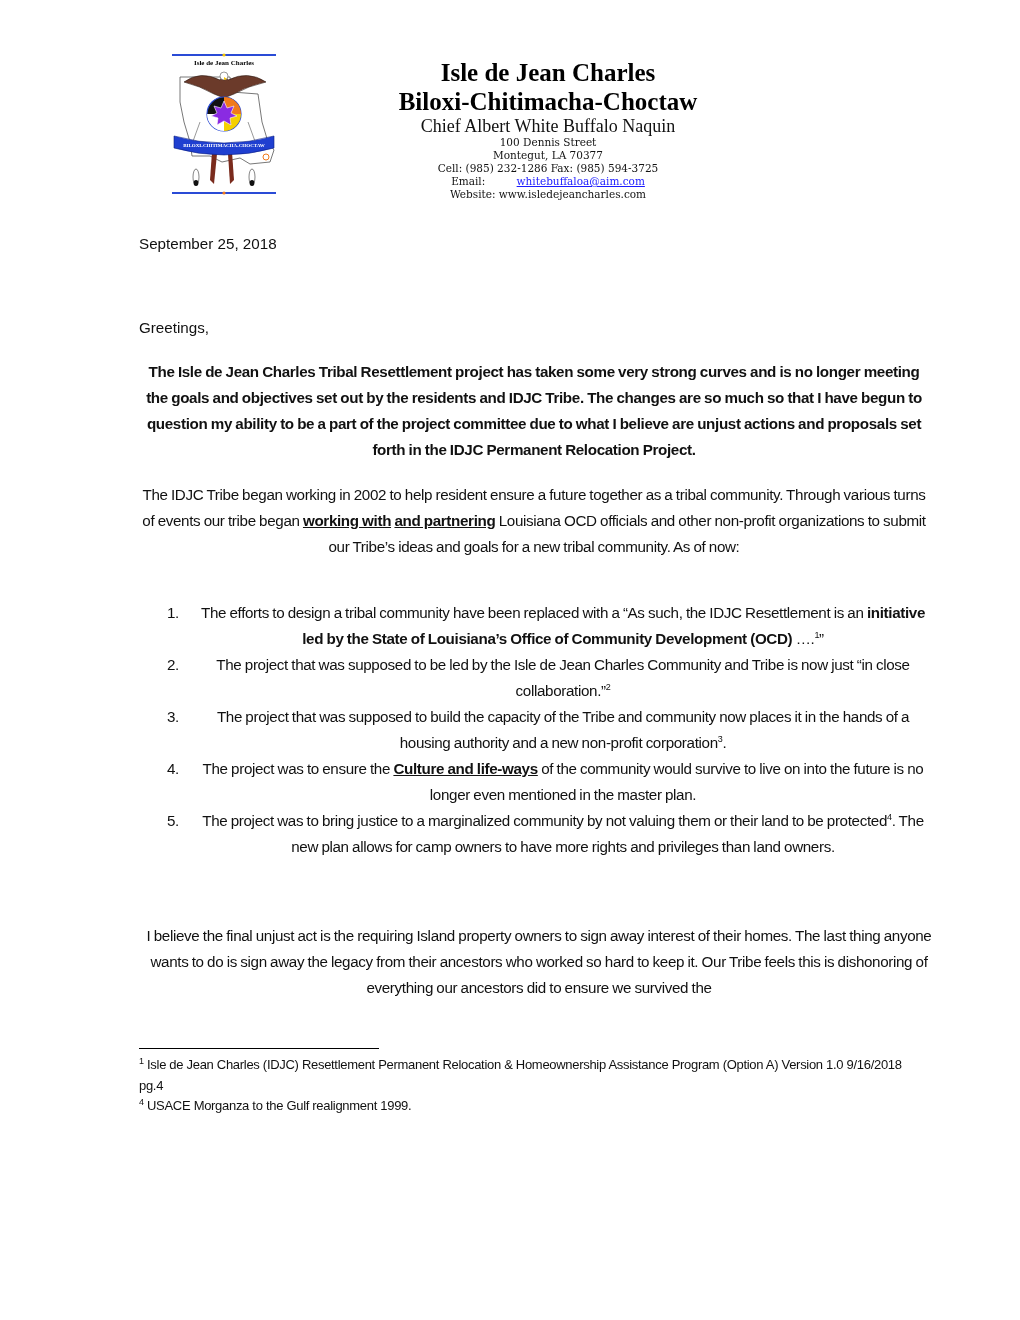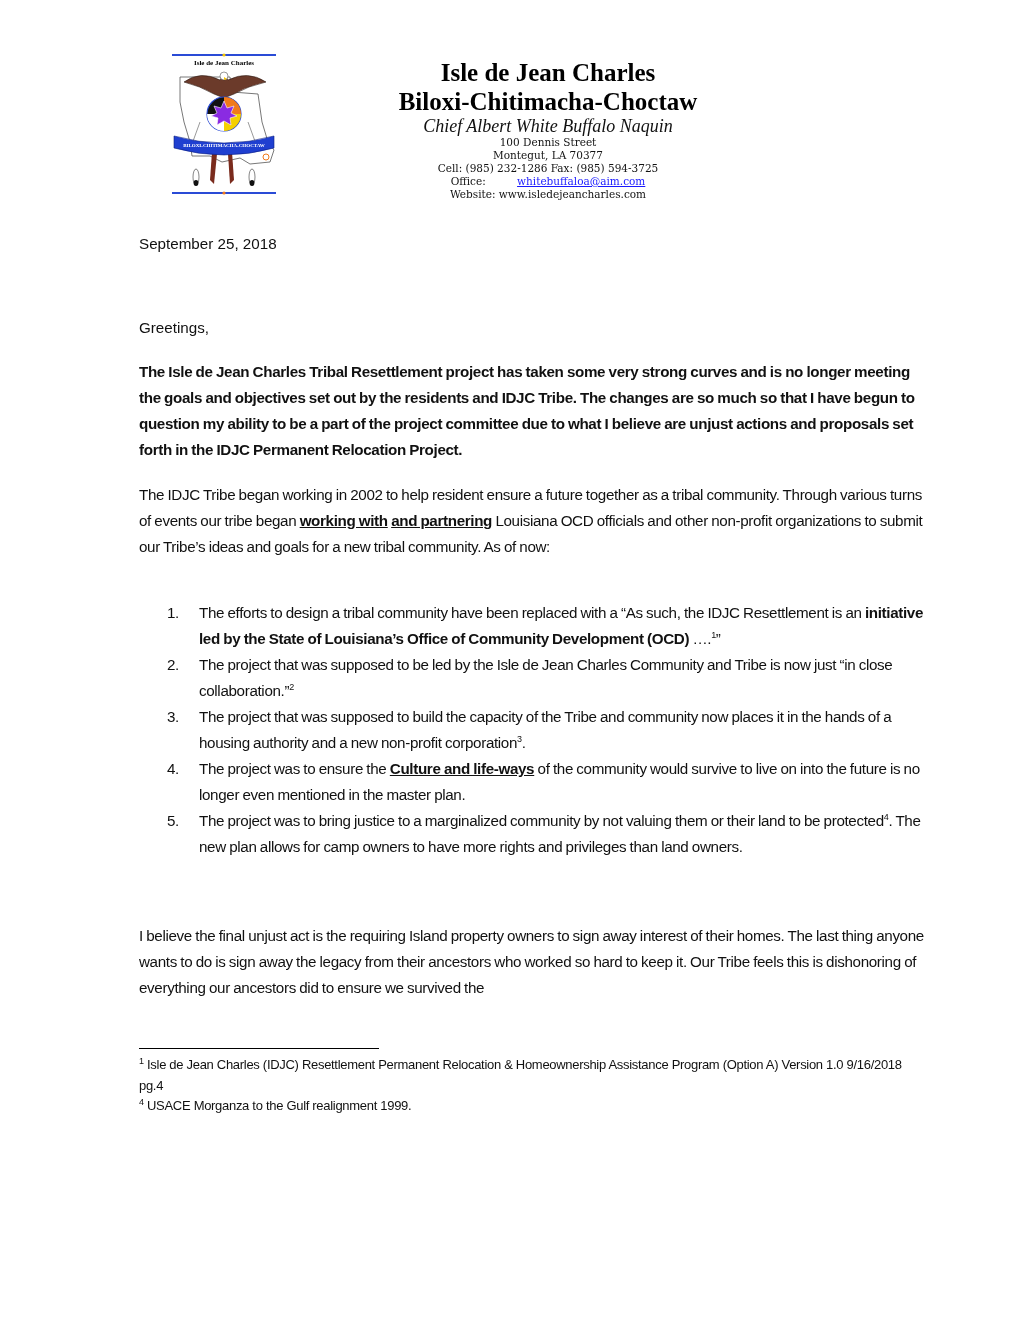--- a/index.html
+++ b/index.html
@@ -3,26 +3,26 @@
 <meta charset="utf-8">
 <style>
   html, body { margin: 0; padding: 0; background: #ffffff; }
   body { width: 1020px; height: 1320px; position: relative; overflow: hidden; color: #000; }
   .page { position: absolute; left: 18px; top: 0; width: 1020px; height: 1320px; }
 
   
   .logo { position: absolute; left: 152px; top: 52px; width: 108px; height: 145px; }
   .letterhead { position: absolute; left: 330px; top: 58px; width: 400px; text-align: center; font-family: "DejaVu Serif", "Liberation Serif", serif; }
   .lh-title1, .lh-title2 { font-family: "Liberation Serif", serif; font-weight: bold; font-size: 25px; line-height: 29px; }
-  .lh-chief { font-family: "Liberation Serif", serif; font-size: 18px; line-height: 20px; color: #111; font-style: italic; }
+  .lh-chief { font-family: "Liberation Serif", serif; font-size: 18px; line-height: 20px; color: #111; }
   .lh-small { font-family: "DejaVu Serif", serif; font-size: 10.5px; line-height: 13px; color: #111; }
   .lh-small a { color: #1a1aff; text-decoration: underline; margin-left: 28px; }
 
   
-  .body-text { font-family: "Liberation Sans", sans-serif; font-size: 15.2px; color: #111; }
+  .body-text { font-family: "Liberation Sans", sans-serif; font-size: 15.2px; color: #111; text-align: center; }
   .date { position: absolute; left: 121px; top: 235px; }
   .greeting { position: absolute; left: 121px; top: 319px; }
   .para { position: absolute; left: 121px; width: 790px; line-height: 26px; letter-spacing: -0.35px; word-spacing: -0.5px; }
   .p1 { top: 359px; font-weight: bold; }
   .p2 { top: 482px; }
   .p3 { top: 923px; width: 800px; }
   .list { position: absolute; left: 149px; top: 600px; width: 760px; margin: 0; padding: 0; list-style: none; line-height: 26px; letter-spacing: -0.35px; word-spacing: -0.5px; }
   .list li { position: relative; padding-left: 32px; }
   .list .num { position: absolute; left: 0; top: 0; }
   .bu { font-weight: bold; text-decoration: underline; }
@@ -76,21 +76,21 @@
     </svg>
   </div>
 
   <div class="letterhead">
     <div class="lh-title1">Isle de Jean Charles</div>
     <div class="lh-title2">Biloxi-Chitimacha-Choctaw</div>
     <div class="lh-chief">Chief Albert White Buffalo Naquin</div>
     <div class="lh-small">100 Dennis Street</div>
     <div class="lh-small">Montegut, LA 70377</div>
     <div class="lh-small">Cell: (985) 232-1286  Fax: (985) 594-3725</div>
-    <div class="lh-small"><span>Office: </span><a>whitebuffaloa@aim.com</a></div>
+    <div class="lh-small"><span>Email: </span><a>whitebuffaloa@aim.com</a></div>
     <div class="lh-small">Website: www.isledejeancharles.com</div>
   </div>
 
   <div class="body-text date">September 25, 2018</div>
   <div class="body-text greeting">Greetings,</div>
 
   <div class="body-text para p1">The Isle de Jean Charles Tribal Resettlement project has taken some very strong curves and is no longer meeting the goals and objectives set out by the residents and IDJC Tribe. The changes are so much so that I have begun to question my ability to be a part of the project committee due to what I believe are unjust actions and proposals set forth in the IDJC Permanent Relocation Project.</div>
 
   <div class="body-text para p2"><span>The IDJC Tribe began working in 2002 to help resident ensure a future together as a tribal community. Through various turns of events our tribe began </span><span class="bu">working with</span><span> </span><span class="bu">and partnering</span><span> Louisiana OCD officials and other non-profit organizations to submit our Tribe’s ideas and goals for a new tribal community. As of now:</span></div>
 

